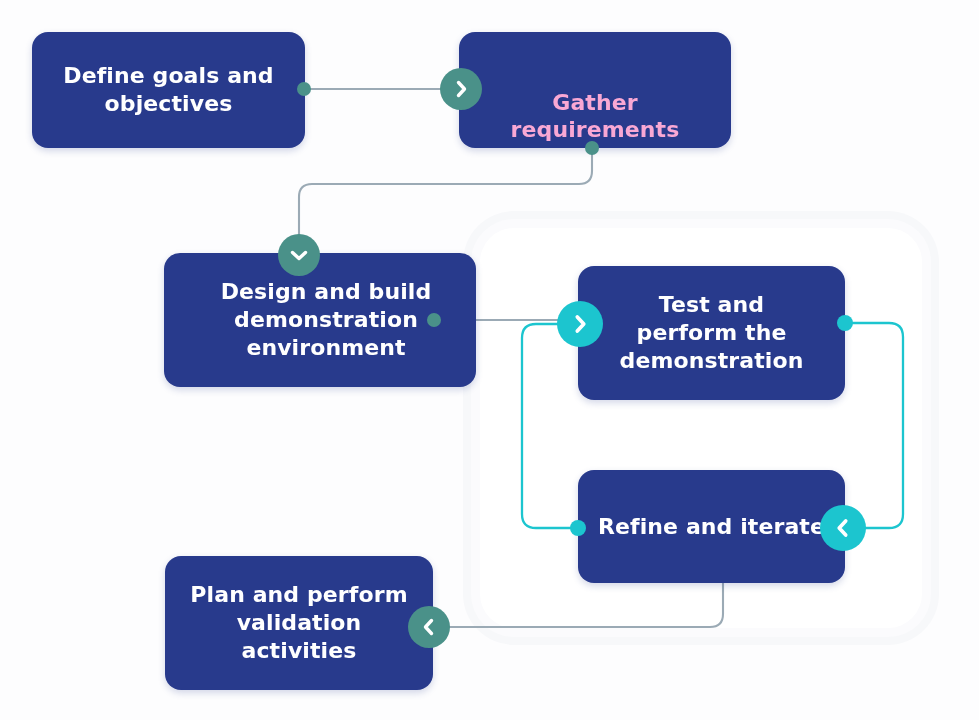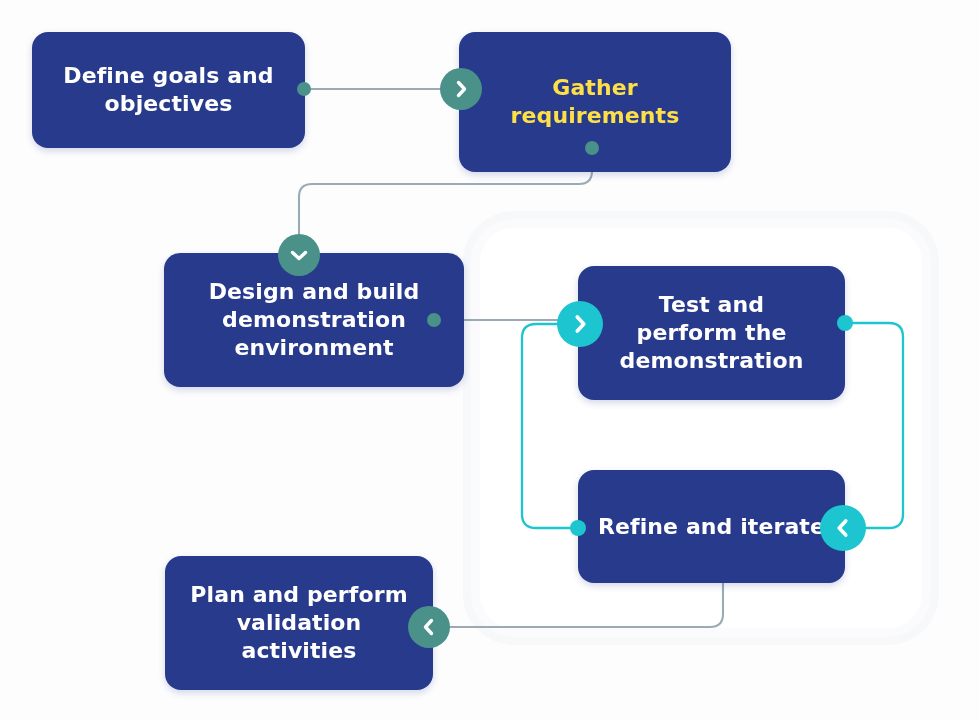--- a/index.html
+++ b/index.html
@@ -84,25 +84,25 @@
     <g fill="none" stroke="#1cc5cf" stroke-width="2.3" stroke-linecap="round" stroke-linejoin="round">
       <path d="M578 528 H536 Q522 528 522 514 V338 Q522 324 536 324 H580"></path>
       <path d="M845 323 H889 Q903 323 903 337 V514 Q903 528 889 528 H843"></path>
     </g>
   </svg>
 
   <div class="box" id="node-define-goals" style="left: 32px; top: 32px; width: 273px; height: 116px; background: rgb(40, 58, 140); color: rgb(255, 255, 255);">
     <span class="label">Define goals and
 objectives</span>
   </div>
-  <div class="box" id="node-gather-requirements" style="left: 459px; top: 32px; width: 272px; height: 140px; background: rgb(40, 58, 140); color: #fde047;">
+  <div class="box" id="node-gather-requirements" style="left: 459px; top: 32px; width: 272px; height: 116px; background: rgb(40, 58, 140); color: #f9a8d4; align-items: flex-end;">
     <span class="label">Gather
 requirements</span>
   </div>
-  <div class="box" id="node-design-build" style="left: 164px; top: 253px; width: 300px; height: 134px; background: rgb(40, 58, 140); color: rgb(255, 255, 255);">
+  <div class="box" id="node-design-build" style="left: 164px; top: 253px; width: 300px; height: 134px; background: rgb(40, 58, 140); color: rgb(255, 255, 255); padding-left: 12px;">
     <span class="label">Design and build
 demonstration
 environment</span>
   </div>
   <div class="box" id="node-test-evaluate" style="left: 578px; top: 266px; width: 267px; height: 134px; background: rgb(40, 58, 140); color: rgb(255, 255, 255);">
     <span class="label">Test and
 perform the
 demonstration</span>
   </div>
   <div class="box" id="node-refine-iterate" style="left: 578px; top: 470px; width: 267px; height: 113px; background: rgb(40, 58, 140); color: rgb(255, 255, 255);">

